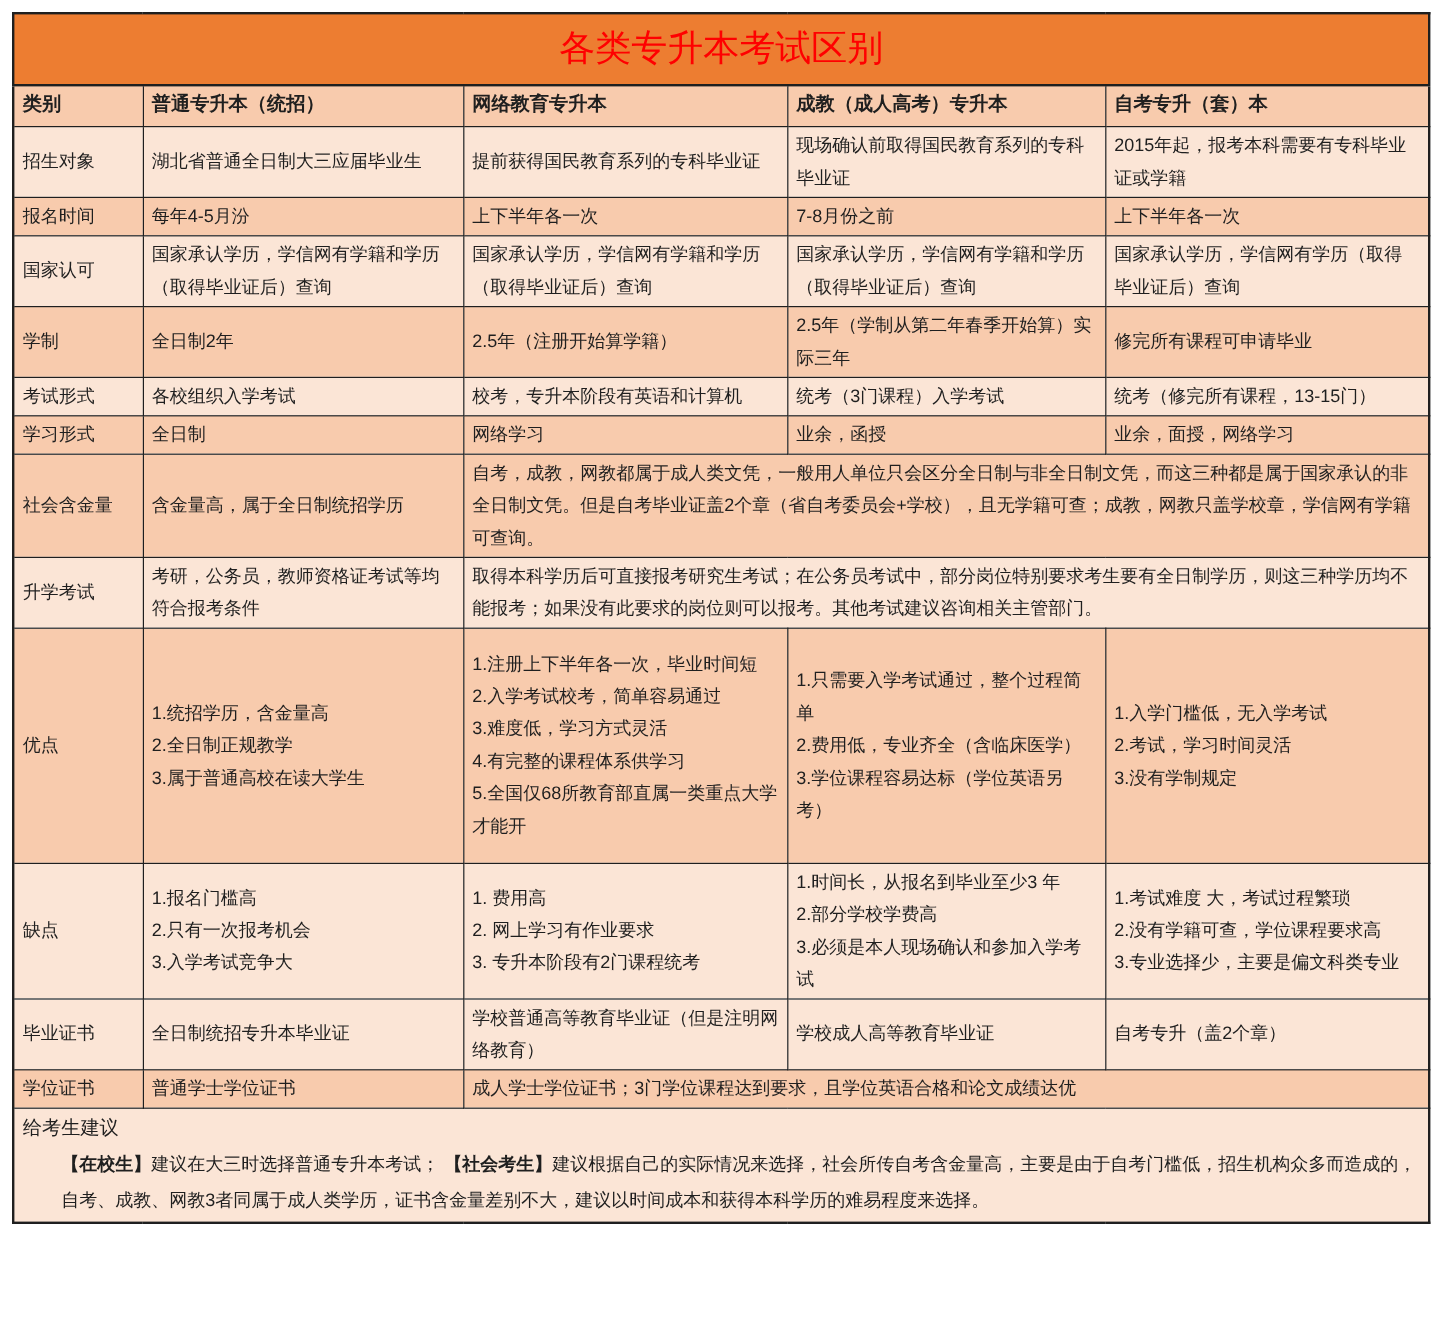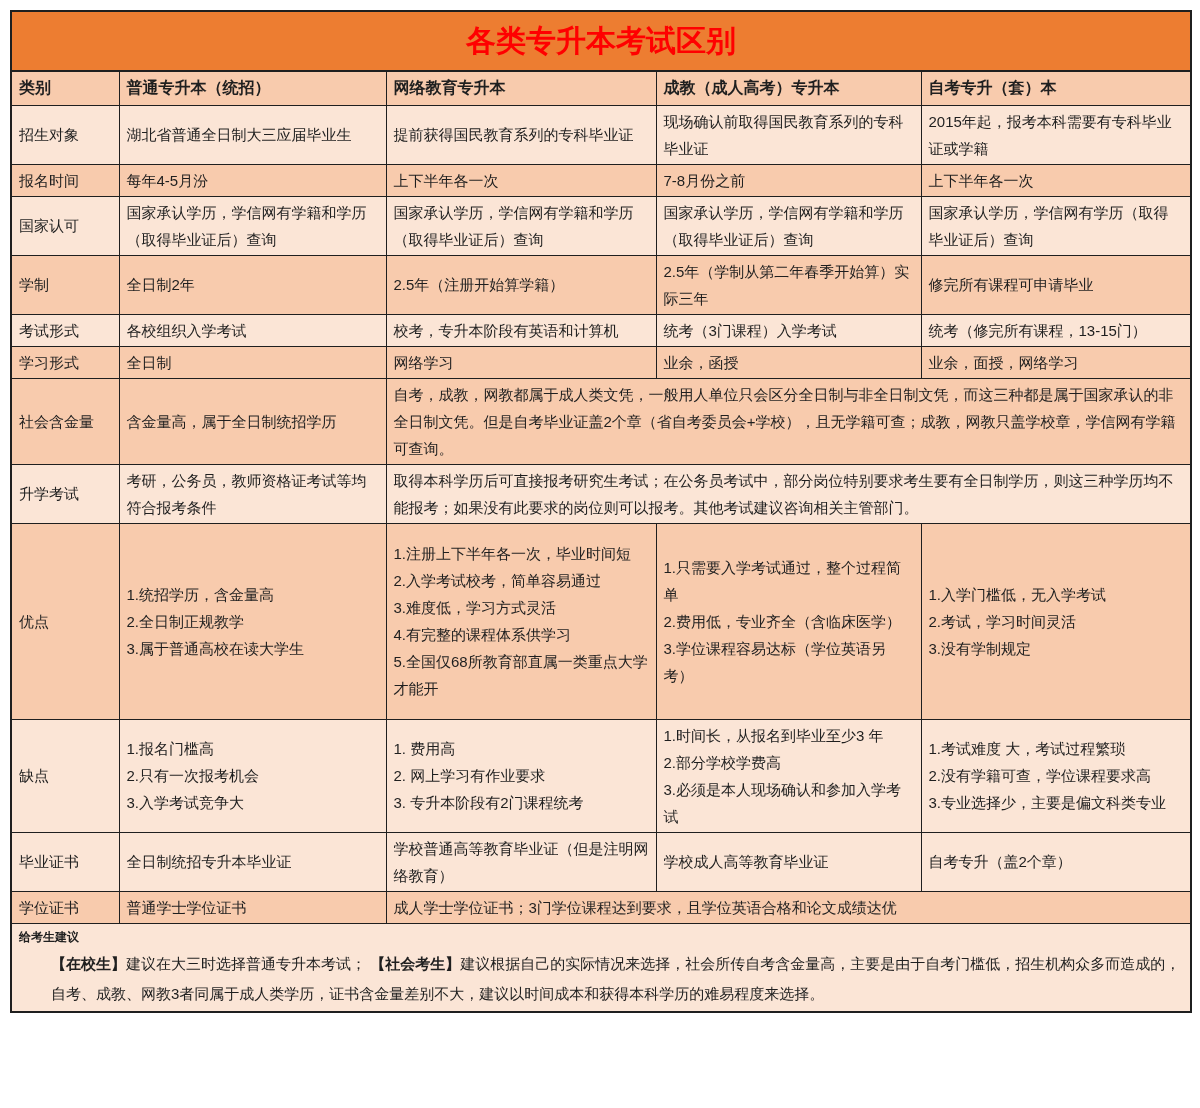--- a/index.html
+++ b/index.html
@@ -10,26 +10,26 @@
   html,body{margin:0;padding:0;background:#fff;}
   body{width:1200px;height:1108px;font-family:"Liberation Sans",sans-serif;color:var(--text);}
   .sheet{padding:10px;}
   table{border-collapse:collapse;table-layout:fixed;width:1180px;border:2px solid var(--border);}
   td{border:1px solid var(--border);padding:2px 7px;font-size:15px;line-height:1.8;
      vertical-align:middle;text-align:left;color:var(--text);overflow:hidden;}
   td.pre{white-space:pre-line;}
   tr.light td{background:var(--band-light);}
   tr.dark td{background:var(--band-dark);}
   tr.title-row td{background:var(--header-bg);color:var(--title-text);text-align:center;
-     font-weight:bold;font-size:30px;height:54px;line-height:1.2;border-bottom:2px solid var(--border);}
+     font-weight:normal;font-size:30px;height:54px;line-height:1.2;border-bottom:2px solid var(--border);}
   tr.head-row td{font-weight:bold;font-size:16px;background:var(--band-dark);height:28px;}
   .r0{height:58px}.r1{height:27px}.r2{height:56px}.r3{height:52px}.r4{height:29px}
   .r5{height:26px}.r6{height:26px}.r7{height:86px}.r8{height:58px}.r9{height:196px}
   .r10{height:109px}.r11{height:54px}.r12{height:55px}.r13{height:26px}.rf{height:88px}
-  .advice-heading{font-weight:bold;font-size:12px;line-height:1.9;}
+  .advice-heading{font-weight:normal;font-size:16px;line-height:1.9;}
   .advice-body{font-size:15px;line-height:2.0;margin-left:32px;}
   .advice-body b{font-weight:bold;}
 </style>
 </head>
 <body>
 
 <div class="sheet">
 <table>
   <colgroup>
     <col style="width:108px">

